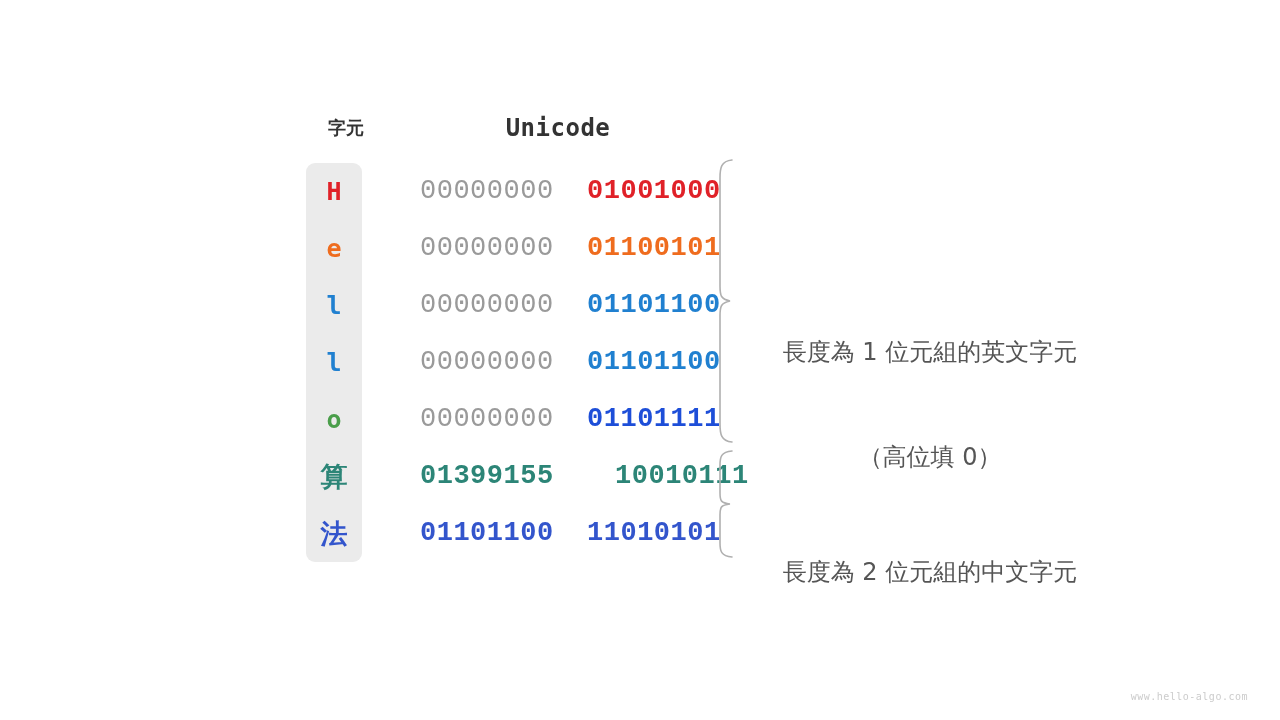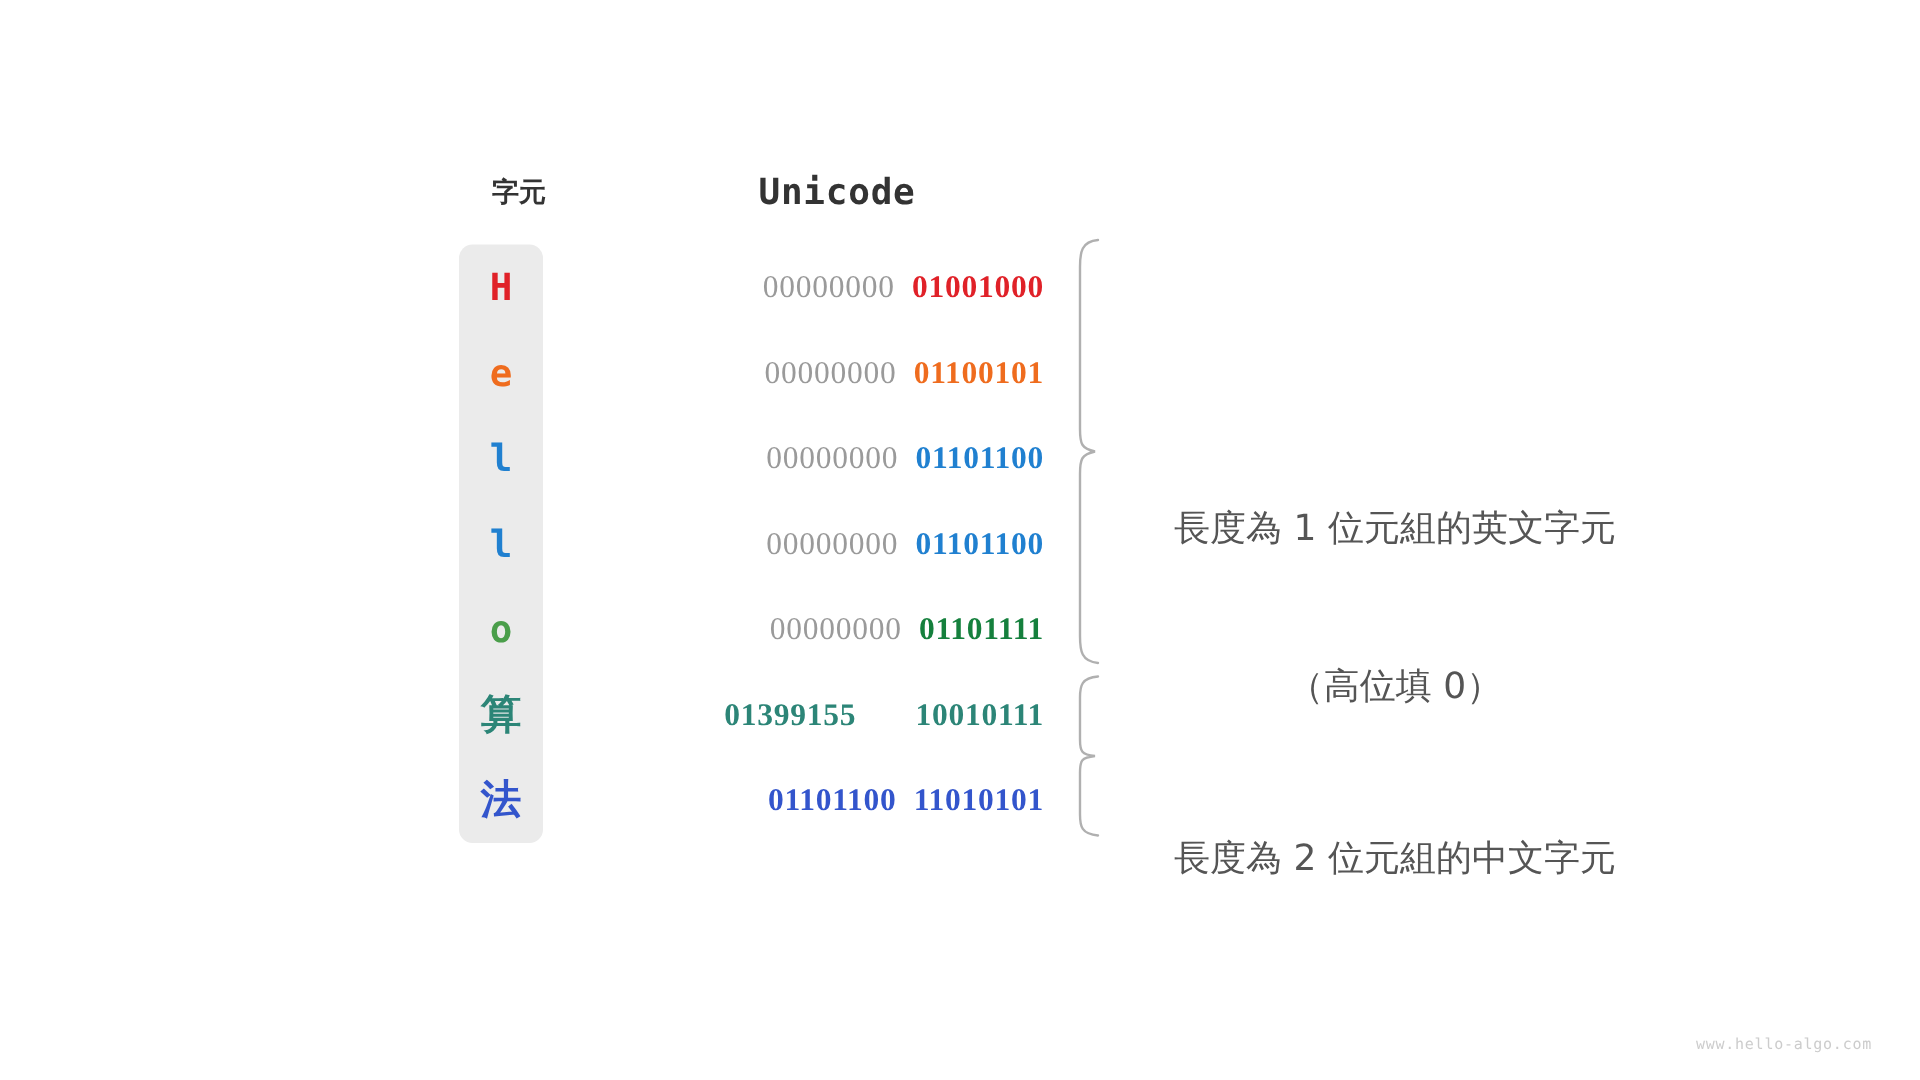--- a/index.html
+++ b/index.html
@@ -77,23 +77,23 @@
     font-family: "DejaVu Sans Mono", "Liberation Mono", monospace;
     font-size: 25px;
   }
   .row .bits {
     position: absolute;
     left: 420px;
     top: 0;
     width: 276px;
     height: 57px;
     line-height: 57px;
-    text-align: right;
-    font-family: Liberation Serif, serif;
-    font-size: 21px;
+    text-align: left;
+    font-family: Liberation Mono, monospace;
+    font-size: 27px;
     letter-spacing: 0.5px;
     white-space: pre;
   }
   .bits .hi {
     color: #9a9a9a;
     font-weight: normal;
   }
   .bits .lo {
     font-weight: bold;
   }
@@ -157,21 +157,21 @@
       <div class="row" style="top: 277px; width: 1280px;">
         <div class="glyph latin" style="color: rgb(32, 128, 208);">l</div>
         <div class="bits"><span class="hi" style="color: rgb(154, 154, 154);">00000000</span>  <span class="lo" style="color: rgb(32, 128, 208);">01101100</span></div>
       </div>
       <div class="row" style="top: 334px; width: 1280px;">
         <div class="glyph latin" style="color: rgb(32, 128, 208);">l</div>
         <div class="bits"><span class="hi" style="color: rgb(154, 154, 154);">00000000</span>  <span class="lo" style="color: rgb(32, 128, 208);">01101100</span></div>
       </div>
       <div class="row" style="top: 391px; width: 1280px;">
         <div class="glyph latin" style="color: rgb(74, 158, 74);">o</div>
-        <div class="bits"><span class="hi" style="color: rgb(154, 154, 154);">00000000</span>  <span class="lo" style="color: #15803d;">01101111</span></div>
+        <div class="bits"><span class="hi" style="color: rgb(154, 154, 154);">00000000</span>  <span class="lo" style="color: #1d4ed8;">01101111</span></div>
       </div>
       <div class="row" style="top: 448px; width: 1280px;">
         <div class="glyph cjk" style="color: rgb(44, 133, 119);">算</div>
         <div class="bits"><span class="lo" style="color: rgb(44, 133, 119);">01399155</span>  <span class="lo" style="color: rgb(44, 133, 119); margin-left: 28px;">10010111</span></div>
       </div>
       <div class="row" style="top: 505px; width: 1280px;">
         <div class="glyph cjk" style="color: rgb(51, 85, 204);">法</div>
         <div class="bits"><span class="lo" style="color: rgb(51, 85, 204);">01101100</span>  <span class="lo" style="color: rgb(51, 85, 204);">11010101</span></div>
       </div>
     </div>

